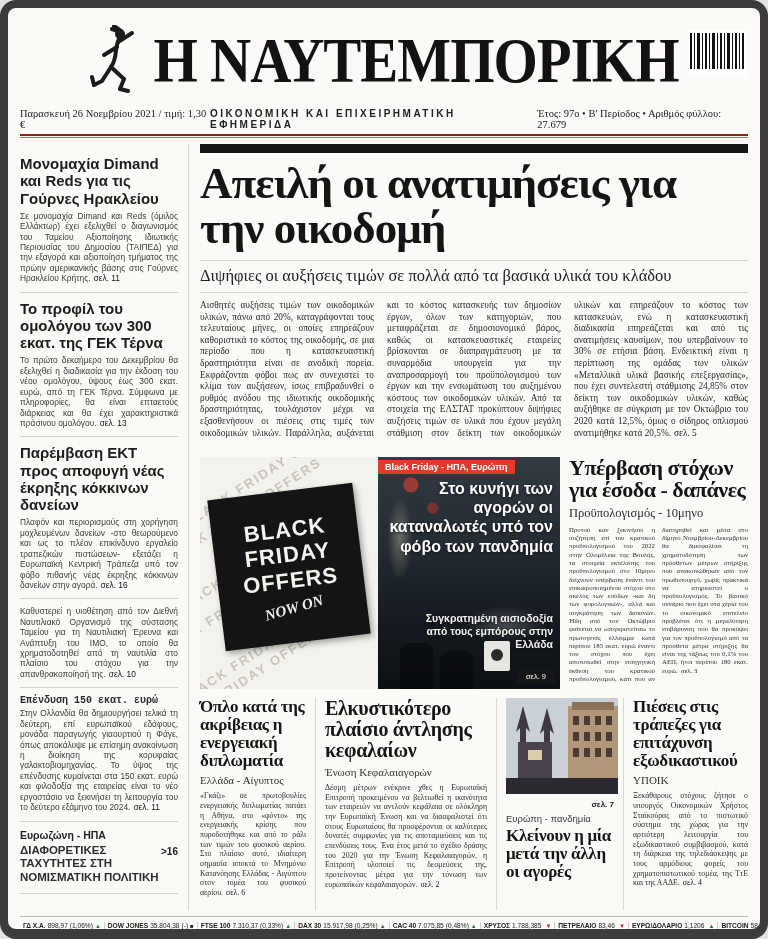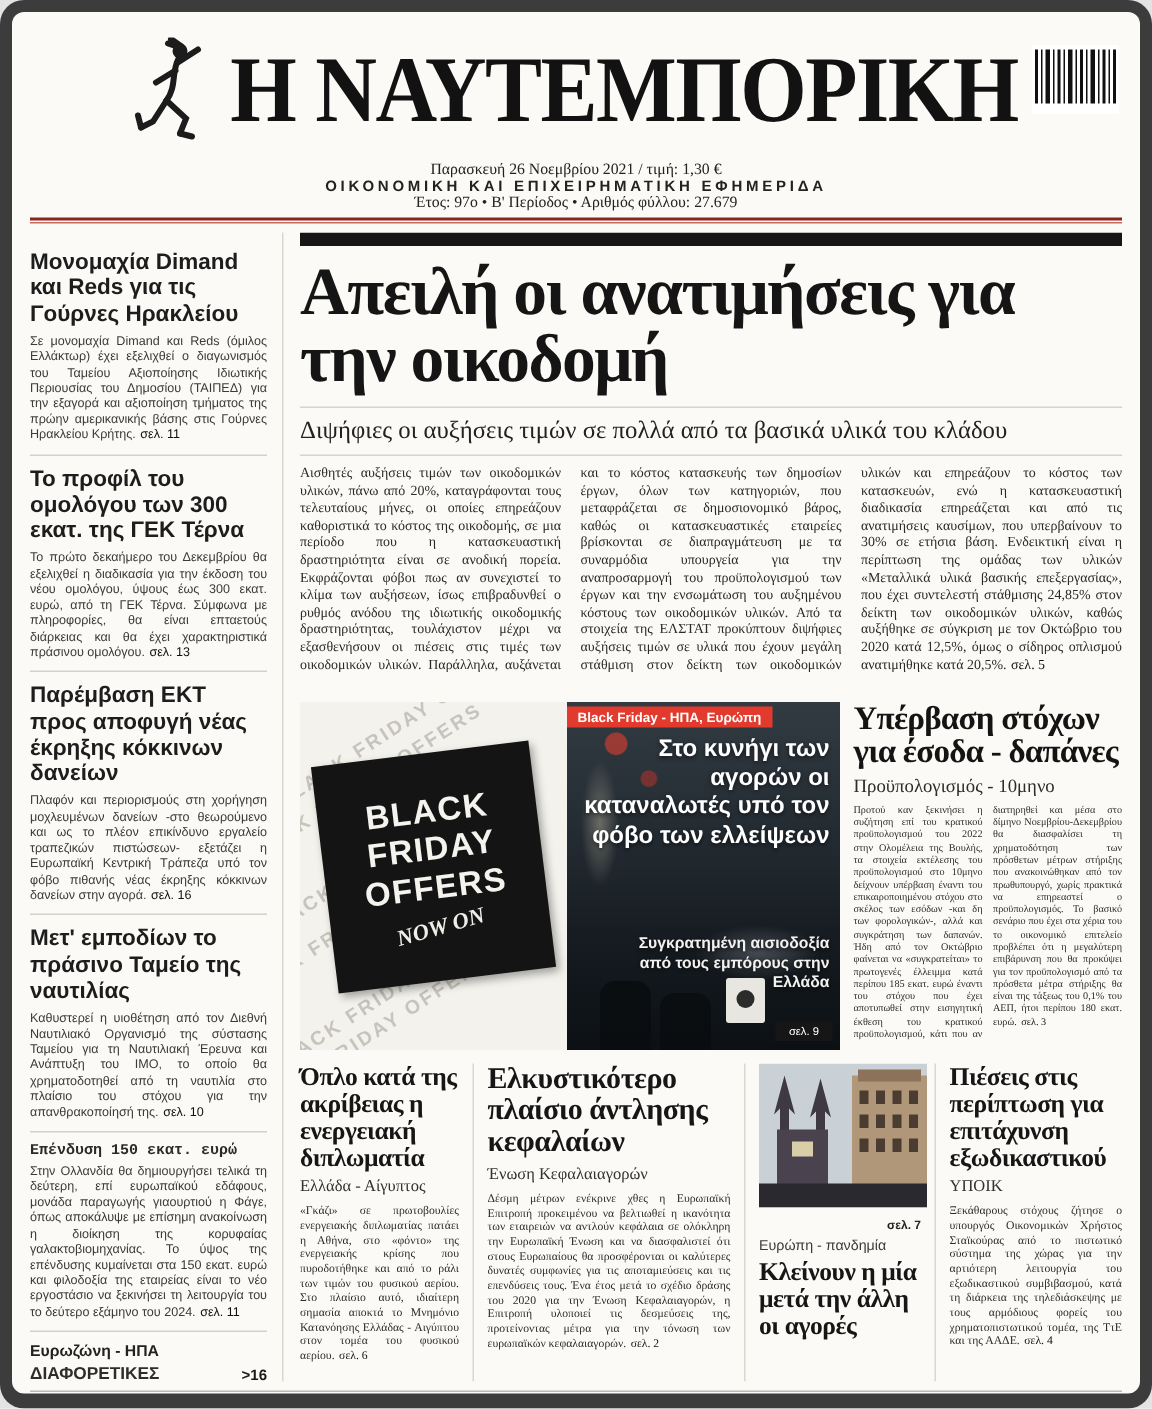--- a/index.html
+++ b/index.html
@@ -6,21 +6,21 @@
   html,body { width:768px; height:939px; overflow:hidden; background:#e3e3e3; }
   body { font-family:"Liberation Serif", serif; }
   .frame { width:768px; height:939px; background:#3c3c3c; border-radius:16px; padding:8px 8px 10px; }
   .page { width:100%; height:100%; background:#fbfaf7; border-radius:8px; padding:6px 12px 0; overflow:hidden; position:relative; }
 
   
   .masthead { position:relative; height:92px; display:flex; align-items:center; justify-content:center; gap:12px; }
   .masthead .title { font-family:"Liberation Serif",serif; font-weight:700; font-size:57px; letter-spacing:-1px; color:#121212; transform:scaleY(1.1); white-space:nowrap; }
   .hermes { flex:none; margin-top:4px; }
   .barcode { position:absolute; right:2px; top:16px; }
-  .dateline { display:flex; justify-content:space-between; align-items:center; font-size:10.5px; color:#222; padding:2px 0 4px;flex-direction:column; }
+  .dateline { display:flex; justify-content:space-between; align-items:flex-end; font-size:10.5px; color:#222; padding:2px 0 4px; }
   .dateline .c { font-family:"Liberation Sans",sans-serif; font-weight:700; letter-spacing:2.5px; font-size:10px; }
   .redrule { height:4px; border-top:2px solid #8e241b; border-bottom:1px solid #c9685f; margin-bottom:6px; }
 
   
   .content { display:grid; grid-template-columns:168px 1fr; height:766px; }
   .sidebar { padding:4px 10px 0 0; overflow:hidden; }
   .main { border-left:1px solid #d8d7d0; padding-left:11px; overflow:hidden; }
 
   
   .sb-art { border-bottom:1px solid #d2d1ca; padding:7px 0 8px; }
@@ -150,21 +150,20 @@
         <h3>Το προφίλ του ομολόγου των 300 εκατ. της ΓΕΚ Τέρνα</h3>
         <p><b>Το πρώτο δεκαήμερο</b><span> του Δεκεμβρίου θα εξελιχθεί η διαδικασία για την έκδοση του νέου ομολόγου, ύψους έως 300 εκατ. ευρώ, από τη ΓΕΚ Τέρνα. Σύμφωνα με πληροφορίες, θα είναι επταετούς διάρκειας και θα έχει χαρακτηριστικά πράσινου ομολόγου.</span><b class="pg">σελ. 13</b></p>
       </article>
 
       <article class="sb-art">
         <h3>Παρέμβαση ΕΚΤ προς αποφυγή νέας έκρηξης κόκκινων δανείων</h3>
         <p><b>Πλαφόν</b><span> και περιορισμούς στη χορήγηση μοχλευμένων δανείων -στο θεωρούμενο και ως το πλέον επικίνδυνο εργαλείο τραπεζικών πιστώσεων- εξετάζει η Ευρωπαϊκή Κεντρική Τράπεζα υπό τον φόβο πιθανής νέας έκρηξης κόκκινων δανείων στην αγορά.</span><b class="pg">σελ. 16</b></p>
       </article>
 
       <article class="sb-art">
-        <h3>Μετ' εμποδίων το πράσινο Ταμείο της ναυτιλίας</h3>
         <p><b>Καθυστερεί</b><span> η υιοθέτηση από τον Διεθνή Ναυτιλιακό Οργανισμό της σύστασης Ταμείου για τη Ναυτιλιακή Έρευνα και Ανάπτυξη του ΙΜΟ, το οποίο θα χρηματοδοτηθεί από τη ναυτιλία στο πλαίσιο του στόχου για την απανθρακοποίησή της.</span><b class="pg">σελ. 10</b></p>
       </article>
 
       <article class="sb-art">
         <div class="sb-kick">Επένδυση 150 εκατ. ευρώ</div>
         <p><b>Στην Ολλανδία</b><span> θα δημιουργήσει τελικά τη δεύτερη, επί ευρωπαϊκού εδάφους, μονάδα παραγωγής γιαουρτιού η Φάγε, όπως αποκάλυψε με επίσημη ανακοίνωση η διοίκηση της κορυφαίας γαλακτοβιομηχανίας. Το ύψος της επένδυσης κυμαίνεται στα 150 εκατ. ευρώ και φιλοδοξία της εταιρείας είναι το νέο εργοστάσιο να ξεκινήσει τη λειτουργία του το δεύτερο εξάμηνο του 2024.</span><b class="pg">σελ. 11</b></p>
       </article>
 
       <div class="brief">
         <div class="bk">Ευρωζώνη - ΗΠΑ</div>
@@ -198,21 +197,21 @@
               <div class="l">FRIDAY</div>
               <div class="l">OFFERS</div>
               <div class="bf-now">NOW ON</div>
             </div>
           </div>
           <div class="street">
             <div class="fig" style="left:12%"></div>
             <div class="fig" style="left:34%; height:38px"></div>
             <div class="bag"></div>
             <div class="bf-tag">Black Friday - ΗΠΑ, Ευρώπη</div>
-            <div class="bf-head">Στο κυνήγι των αγορών οι καταναλωτές υπό τον φόβο των ελλείψεων</div>
+            <div class="bf-head">Στο κυνήγι των αγορών οι καταναλωτές υπό τον φόβο των πανδημία</div>
             <div class="bf-sub">Συγκρατημένη αισιοδοξία από τους εμπόρους στην Ελλάδα</div>
             <div class="bf-page">σελ. 9</div>
           </div>
         </div>
 
         <section class="budget">
           <h2>Υπέρβαση στόχων για έσοδα - δαπάνες</h2>
           <div class="kick">Προϋπολογισμός - 10μηνο</div>
           <div class="bod"><b>Προτού</b><span> καν ξεκινήσει η συζήτηση επί του κρατικού προϋπολογισμού του 2022 στην Ολομέλεια της Βουλής, τα στοιχεία εκτέλεσης του προϋπολογισμού στο 10μηνο δείχνουν υπέρβαση έναντι του επικαιροποιημένου στόχου στο σκέλος των εσόδων -και δη των φορολογικών-, αλλά και συγκράτηση των δαπανών. Ήδη από τον Οκτώβριο φαίνεται να «συγκρατείται» το πρωτογενές έλλειμμα κατά περίπου 185 εκατ. ευρώ έναντι του στόχου που έχει αποτυπωθεί στην εισηγητική έκθεση του κρατικού προϋπολογισμού, κάτι που αν διατηρηθεί και μέσα στο δίμηνο Νοεμβρίου-Δεκεμβρίου θα διασφαλίσει τη χρηματοδότηση των πρόσθετων μέτρων στήριξης που ανακοινώθηκαν από τον πρωθυπουργό, χωρίς πρακτικά να επηρεαστεί ο προϋπολογισμός. Το βασικό σενάριο που έχει στα χέρια του το οικονομικό επιτελείο προβλέπει ότι η μεγαλύτερη επιβάρυνση που θα προκύψει για τον προϋπολογισμό από τα πρόσθετα μέτρα στήριξης θα είναι της τάξεως του 0,1% του ΑΕΠ, ήτοι περίπου 180 εκατ. ευρώ.</span><b class="pg">σελ. 3</b></div>
         </section>
@@ -256,21 +255,21 @@
             <rect x="12" y="44" width="34" height="42" fill="#4a434f"></rect>
             <rect x="22" y="52" width="14" height="10" fill="#d8cfa8"></rect>
             <rect x="0" y="80" width="112" height="16" fill="#2b2930"></rect>
           </svg>
           <div class="photo-cap">σελ. 7</div>
           <div class="mk-kick">Ευρώπη - πανδημία</div>
           <h2>Κλείνουν η μία μετά την άλλη οι αγορές</h2>
         </section>
 
         <section>
-          <h2>Πιέσεις στις περίπτωση για επιτάχυνση εξωδικαστικού</h2>
+          <h2>Πιέσεις στις τράπεζες για επιτάχυνση εξωδικαστικού</h2>
           <div class="kick">ΥΠΟΙΚ</div>
           <p><b>Ξεκάθαρους</b><span> στόχους ζήτησε ο υπουργός Οικονομικών Χρήστος Σταϊκούρας από το πιστωτικό σύστημα της χώρας για την αρτιότερη λειτουργία του εξωδικαστικού συμβιβασμού, κατά τη διάρκεια της τηλεδιάσκεψης με τους αρμόδιους φορείς του χρηματοπιστωτικού τομέα, της ΤτΕ και της ΑΑΔΕ.</span><b class="pg">σελ. 4</b></p>
         </section>
       </div>
     </main>
   </div>
 
   <footer class="ticker">
 
       <span class="tk up">

